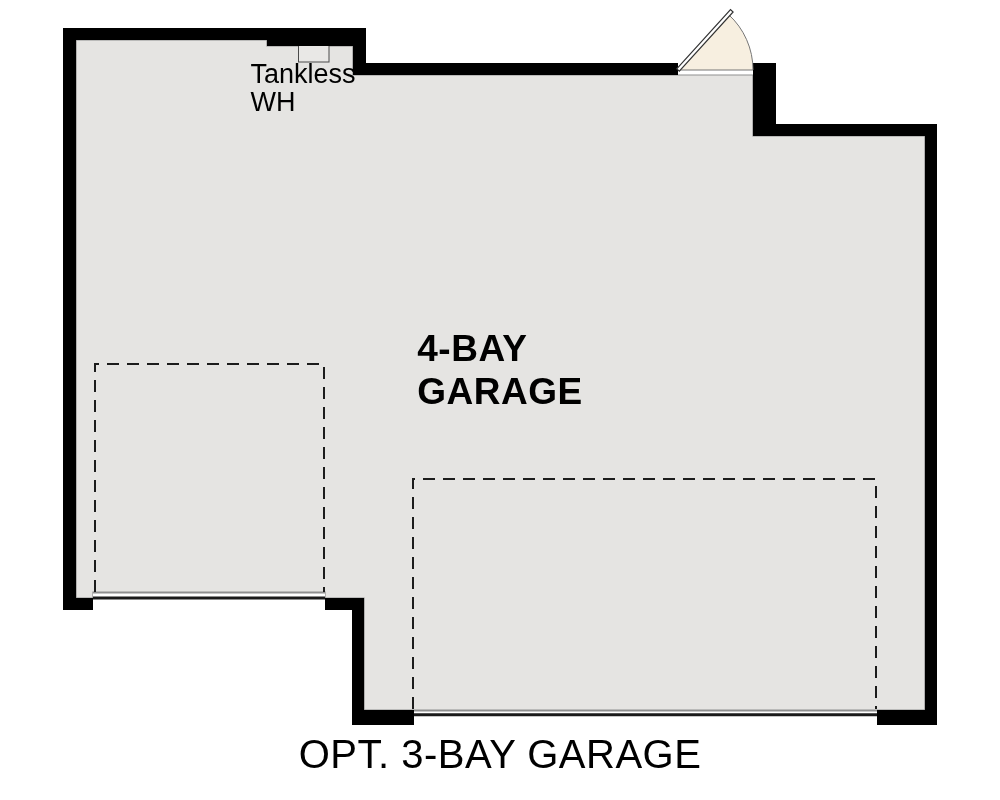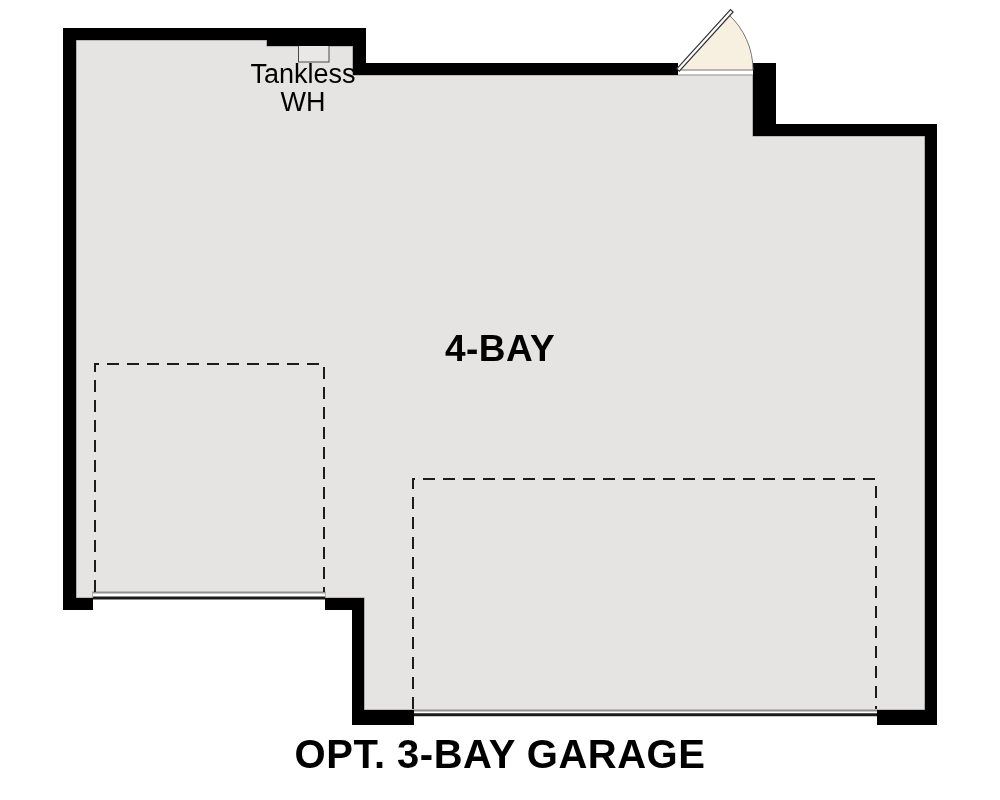--- a/index.html
+++ b/index.html
@@ -14,33 +14,33 @@
   html,body{margin:0;padding:0;background:var(--bg);}
   .stage{
     position:relative;
     width:1000px;height:800px;
     background:var(--bg);
     font-family:"Liberation Sans","DejaVu Sans",sans-serif;
     color:var(--text);
     overflow:hidden;
   }
   .stage svg{position:absolute;left:0;top:0;}
-  .label{position:absolute;text-align:center;transform:translateX(-50%);white-space:nowrap;}
+  .label{position:absolute;text-align:left;transform:translateX(-50%);white-space:nowrap;}
   .label-wh{
     left:303px;top:60px;
     font-size:27px;line-height:28px;font-weight:400;
   }
   .label-room{
     left:500px;top:327px;
     font-size:37px;line-height:43px;font-weight:700;
     letter-spacing:0.5px;
   }
   .caption{
     position:absolute;left:500px;top:733px;transform:translateX(-50%);
-    font-size:40px;line-height:42px;font-weight:700;
+    font-size:40px;line-height:42px;font-weight:400;
     letter-spacing:0.5px;white-space:nowrap;
   }
 </style>
 </head>
 <body>
 
 <div class="stage">
 
   <svg width="1000" height="800" viewBox="0 0 1000 800">
 
@@ -85,16 +85,17 @@
     </g>
   </svg>
 
   <div class="label label-wh">
     <div>Tankless</div>
     <div>WH</div>
   </div>
 
   <div class="label label-room">
     <div>4-BAY</div>
+    <div>GARAGE</div>
   </div>
 
   <div class="caption">OPT. 3-BAY GARAGE</div>
 </div>
 
 </body></html>

